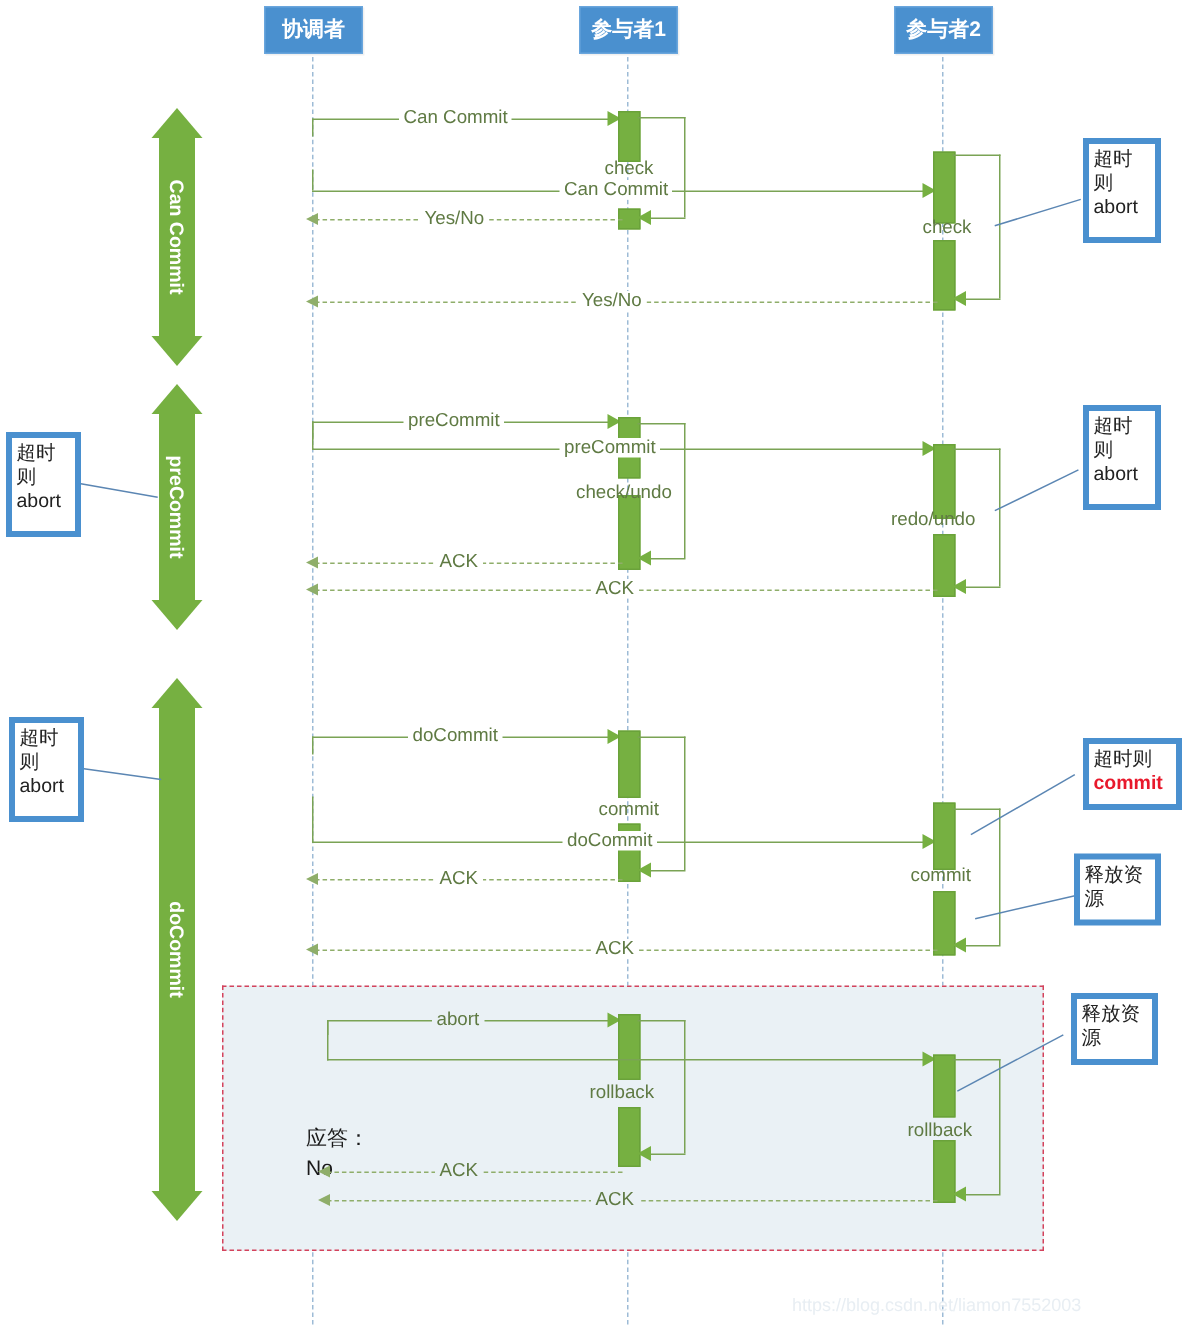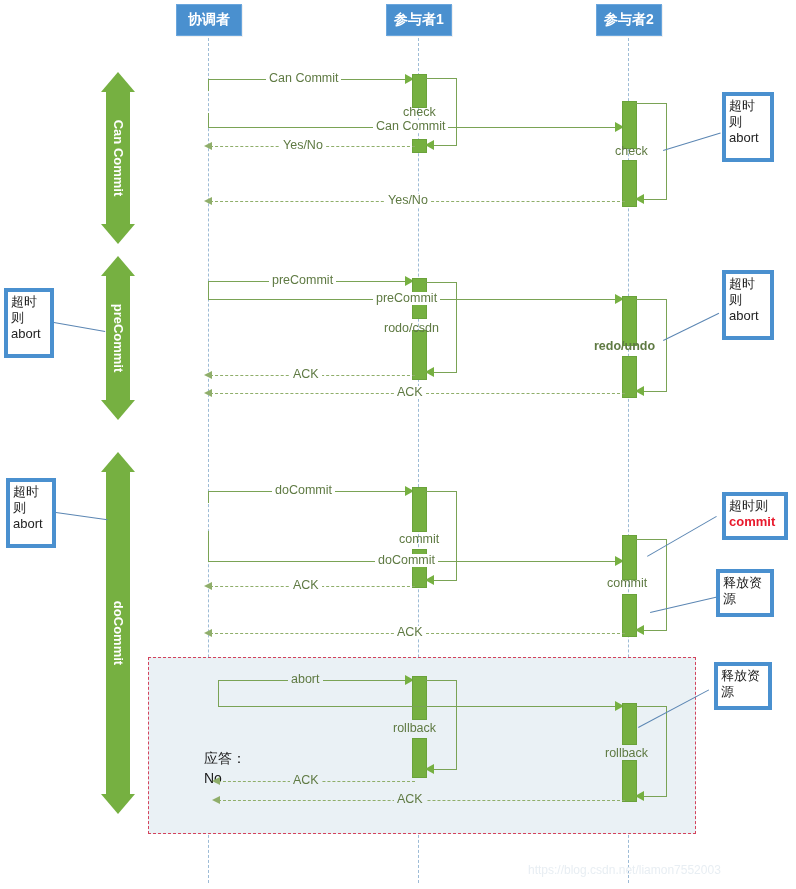--- a/index.html
+++ b/index.html
@@ -142,34 +142,34 @@
   <div class="ah ah-r" style="left:405px;top:276px;"></div>
   <div class="lbl" style="left:269px;top:274px;">preCommit</div>
 
   <div class="act" style="left:412px;top:278px;width:13px;height:14px;"></div>
   <div class="act" style="left:412px;top:303px;width:13px;height:14px;"></div>
   <div class="act" style="left:412px;top:330px;width:13px;height:48px;"></div>
   <div class="msg" style="left:425px;top:282px;width:32px;"></div>
   <div class="vline" style="left:456px;top:282px;height:90px;"></div>
   <div class="msg" style="left:430px;top:372px;width:27px;"></div>
   <div class="ah ah-l" style="left:425px;top:367px;"></div>
-  <div class="lbl plain" style="left:381px;top:322px;">rodo/csdn</div>
+  <div class="lbl plain" style="left:381px;top:322px;">check/undo</div>
 
   <div class="vline" style="left:208px;top:281px;height:19px;"></div>
   <div class="msg" style="left:208px;top:299px;width:412px;"></div>
   <div class="ah ah-r" style="left:615px;top:294px;"></div>
   <div class="lbl" style="left:373px;top:292px;">preCommit</div>
 
   <div class="act" style="left:622px;top:296px;width:13px;height:48px;"></div>
   <div class="act" style="left:622px;top:356px;width:13px;height:40px;"></div>
   <div class="msg" style="left:635px;top:299px;width:32px;"></div>
   <div class="vline" style="left:666px;top:299px;height:92px;"></div>
   <div class="msg" style="left:640px;top:391px;width:27px;"></div>
   <div class="ah ah-l" style="left:635px;top:386px;"></div>
-  <div class="lbl plain" style="left:591px;top:340px;font-weight:bold;">redo/undo</div>
+  <div class="lbl plain" style="left:591px;top:340px;">redo/undo</div>
 
   <div class="msg dash" style="left:210px;top:375px;width:205px;"></div>
   <div class="ah ah-lo" style="left:204px;top:371px;"></div>
   <div class="lbl" style="left:290px;top:368px;">ACK</div>
 
   <div class="msg dash" style="left:210px;top:393px;width:415px;"></div>
   <div class="ah ah-lo" style="left:204px;top:389px;"></div>
   <div class="lbl" style="left:394px;top:386px;">ACK</div>
 
   <div class="note" style="left:4px;top:288px;width:50px;height:70px;">

